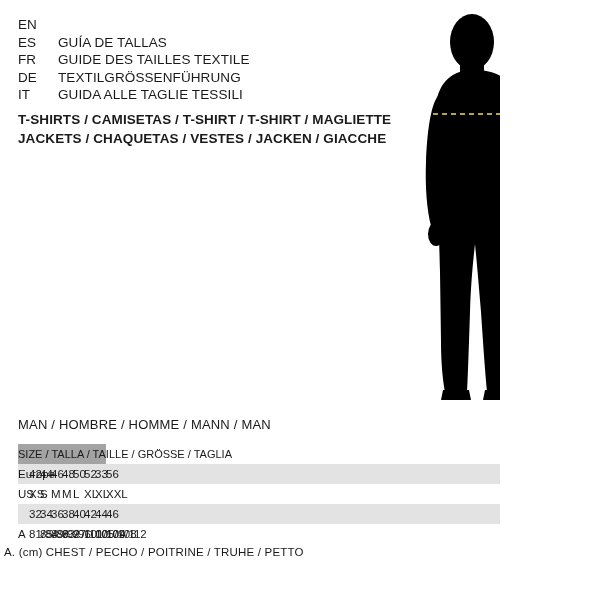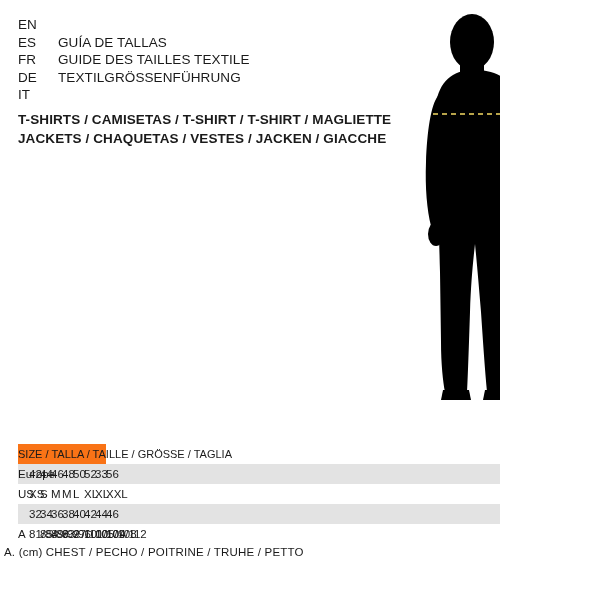--- a/index.html
+++ b/index.html
@@ -93,21 +93,21 @@
     font-size: 11.5px;
     table-layout: fixed;
   }
   table.size-table td {
     padding: 3px 0 3px 0;
     text-align: left;
     line-height: 14px;
     white-space: nowrap;
   }
   .row-head td {
-    background: #f97316;
+    background: #a3a3a3;
     font-size: 11px;
     padding-left: 0;
   }
   .row-shade td { background: #e3e3e3; }
   .row-plain td { background: #ffffff; }
   td.col-label { padding-left: 2px; width: 88px; }
   td.col-val { width: 68px; }
 
   .footnote {
     position: absolute;
@@ -133,20 +133,21 @@
     <div class="legend-row">
       <span class="legend-code">FR</span>
       <span class="legend-text">GUIDE DES TAILLES TEXTILE</span>
     </div>
     <div class="legend-row">
       <span class="legend-code">DE</span>
       <span class="legend-text">TEXTILGRÖSSENFÜHRUNG</span>
     </div>
     <div class="legend-row">
       <span class="legend-code">IT</span>
+      <span class="legend-text">GUIDA ALLE TAGLIE TESSILI</span>
     </div>
   </div>
 
   <div class="categories">
     <div class="cat-line">T-SHIRTS / CAMISETAS / T-SHIRT / T-SHIRT / MAGLIETTE</div>
     <div class="cat-line">JACKETS / CHAQUETAS / VESTES / JACKEN / GIACCHE</div>
   </div>
 
   <div class="figure-wrap">
     <svg class="figure-svg" width="190" height="390" viewBox="0 0 190 390">
@@ -167,20 +168,21 @@
       <path d="M38 378 L64 378 L66 388 L36 388 Z" fill="#000000"></path>
       <path d="M80 378 L106 378 L108 388 L78 388 Z" fill="#000000"></path>
 
       <line x1="28" y1="102" x2="114" y2="102" stroke="#b8a44a" stroke-width="2" stroke-dasharray="5,4"></line>
 
       <line x1="122" y1="102" x2="140" y2="102" stroke="#111111" stroke-width="1.6" stroke-dasharray="4,4"></line>
     </svg>
     <div class="marker-label">A</div>
   </div>
 
+  <div class="man-title">MAN / HOMBRE / HOMME / MANN / MAN</div>
 
   <table class="size-table">
     <tbody>
       <tr class="row-head">
         <td class="col-label" colspan="8">SIZE / TALLA / TAILLE / GRÖSSE / TAGLIA</td>
       </tr>
       <tr class="row-shade">
         <td class="col-label">Europe</td>
         <td class="col-val">42</td>
         <td class="col-val">44</td>

